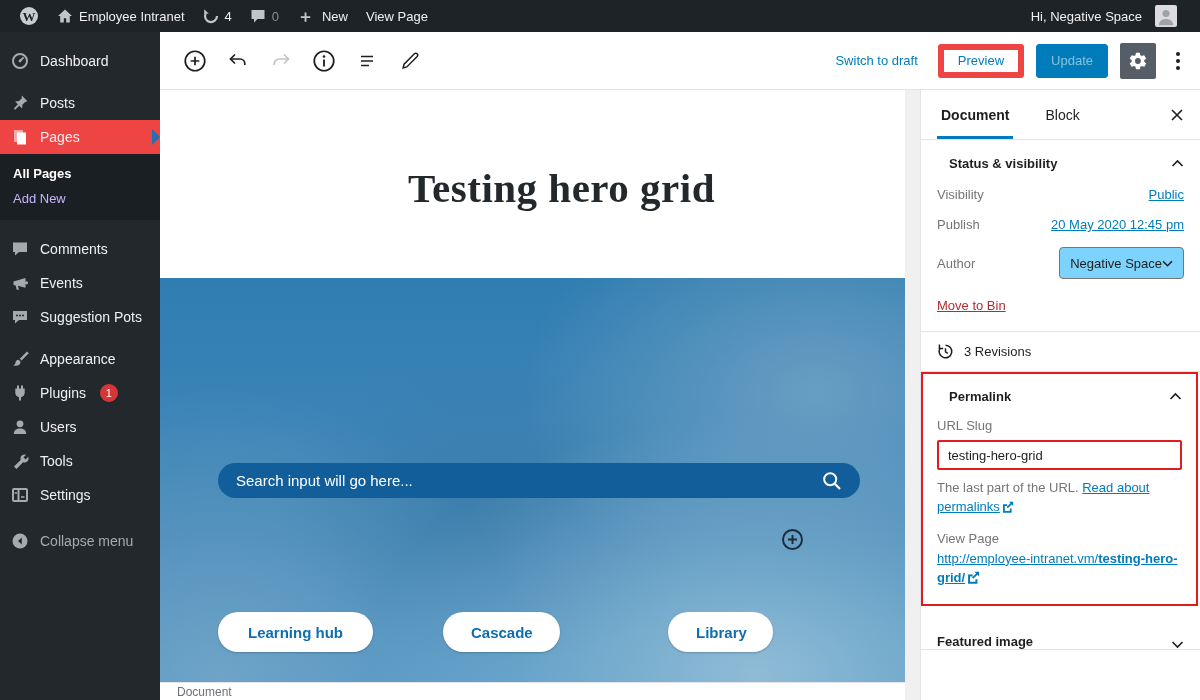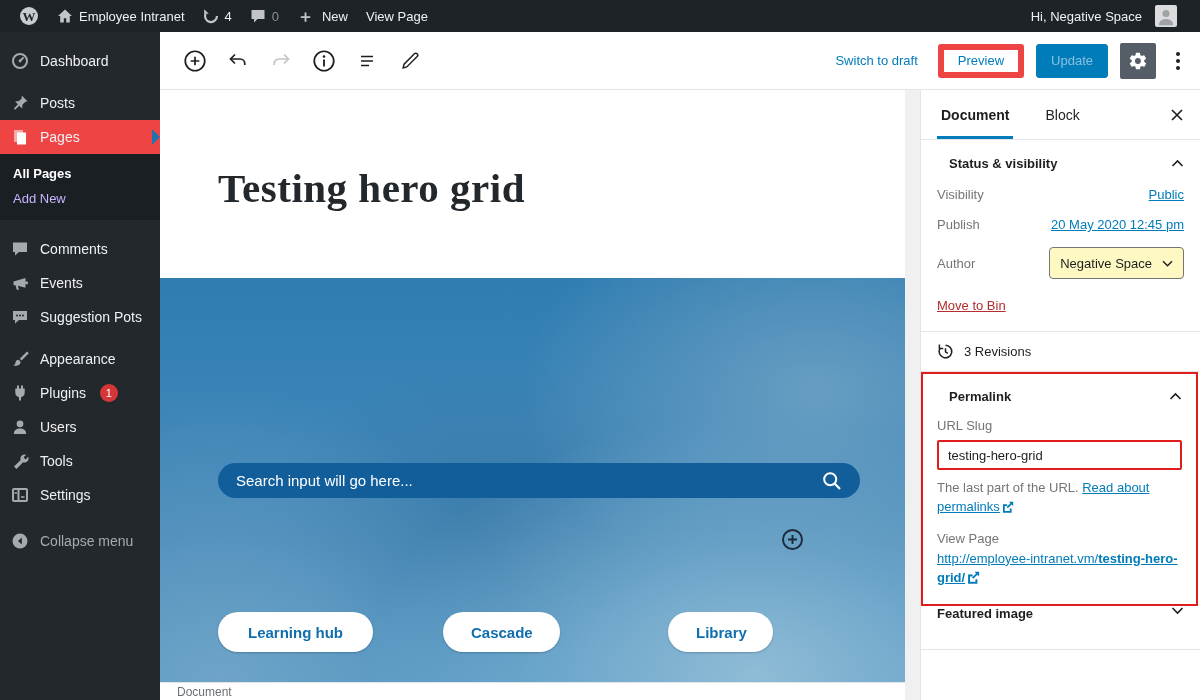--- a/index.html
+++ b/index.html
@@ -40,21 +40,21 @@
   .btn { font-size:13px; border-radius:3px; height:34px; display:inline-flex; align-items:center; padding:0 14px; cursor:pointer; font-family:inherit; }
   .btn-preview { background:#fff; border:6px solid #ef4444; color:#007cba; }
   .btn-update { background:#007cba; border:1px solid #007cba; color:rgba(255,255,255,0.52); }
   .btn-gear { width:36px; height:36px; background:#555d66; border-radius:2px; display:flex; align-items:center; justify-content:center; cursor:pointer; }
   .kebab { width:20px; display:flex; flex-direction:column; align-items:center; gap:3px; cursor:pointer; padding:4px 0; }
   .kebab i { width:4px; height:4px; border-radius:50%; background:#1e1e1e; }
 
   
   .canvas { position:absolute; top:90px; left:160px; width:745px; height:610px; background:#ffffff; z-index:10; }
   .title-wrap { height:188px; padding:74px 0 0 58px; }
-  .ptitle { font-family:"Liberation Serif", serif; font-weight:700; font-size:41px; color:#23282d; letter-spacing:0.5px; }
+  .ptitle { font-family:"Liberation Serif", serif; font-weight:700; font-size:41px; color:#23282d; letter-spacing:0.5px;text-align:center; }
   .hero { position:relative; width:745px; height:404px;
     background:
       radial-gradient(420px 300px at 88% 28%, rgba(112,162,196,0.85), rgba(112,162,196,0) 70%),
       radial-gradient(540px 360px at 80% 98%, rgba(150,192,216,0.9), rgba(150,192,216,0) 72%),
       radial-gradient(430px 420px at 8% 100%, rgba(128,172,202,0.65), rgba(128,172,202,0) 70%),
       radial-gradient(320px 220px at 45% 58%, rgba(58,118,162,0.55), rgba(58,118,162,0) 70%),
       linear-gradient(180deg, #2f7db1 0%, #3b84b7 35%, #4187b8 65%, #4f94c2 100%);
   }
   .searchpill { position:absolute; left:58px; top:185px; width:642px; height:35px; background:#115e9b; border-radius:18px; display:flex; align-items:center; justify-content:space-between; padding:0 17px 0 18px; color:#ffffff; font-size:15px; cursor:text; }
   .hero-inserter { position:absolute; left:621px; top:250px; color:#1c2b3a; cursor:pointer; }
@@ -68,35 +68,35 @@
   .sp-tabs { height:50px; border-bottom:1px solid #e2e4e7; display:flex; align-items:stretch; padding:0 6px 0 16px; }
   .sp-tab { display:flex; align-items:center; padding:0 4px; margin-right:28px; font-size:14px; color:#1e1e1e; cursor:pointer; position:relative; }
   .sp-tab.active { font-weight:bold; }
   .sp-tab.active::after { content:""; position:absolute; left:0; right:0; bottom:0; height:3px; background:#007cba; }
   .sp-close { margin-left:auto; display:flex; align-items:center; padding:0 10px; cursor:pointer; color:#1e1e1e; }
   .panel { border-bottom:1px solid #e2e4e7; padding:0 16px; }
   .panel-head { height:47px; display:flex; align-items:center; justify-content:space-between; font-weight:bold; font-size:13px; color:#1e1e1e; cursor:pointer;margin-left:12px; }
   .prow { display:flex; align-items:center; margin-bottom:15px; }
   .prow .plabel { width:92px; color:#757575; font-size:13px; flex:none; }
   .pval-link { color:#007cba; text-decoration:underline; font-size:13px; cursor:pointer; margin-left:auto; }
-  .author-select { margin-left:auto; border:1px solid #757575; border-radius:4px; height:32px; display:flex; align-items:center; gap:10px; padding:0 10px; font-size:13px; color:#1e1e1e; cursor:pointer; background:#fef9c3; }
+  .author-select { margin-left:auto; border:1px solid #757575; border-radius:4px; height:32px; display:flex; align-items:center; padding:0 10px; font-size:13px; color:#1e1e1e; cursor:pointer; background:#7dd3fc; }
   .bin-link { display:inline-block; color:#b32d2e; text-decoration:underline; font-size:13px; margin:4px 0 18px; cursor:pointer; }
   .rev-row { height:40px; border-bottom:1px solid #e2e4e7; display:flex; align-items:center; gap:10px; padding:0 16px; font-size:13px; color:#1e1e1e; cursor:pointer; }
   .permalink-panel { position:relative; border:2px solid #e11c1c; border-bottom-width:2px; width:277px; padding:0 14px 16px; }
   .permalink-panel .panel-head { height:44px; }
   .field-label { color:#757575; font-size:13px; margin-bottom:7px; }
   .slug-input { width:100%; height:30px; border:2px solid #e11c1c; border-radius:2px; font-size:13px; font-family:inherit; padding:0 9px; color:#1e1e1e; outline:none; }
   .help-text { margin-top:9px; color:#757575; font-size:13px; line-height:1.45; }
   .inline-link { color:#007cba; text-decoration:underline; cursor:pointer; }
   .ext-ic { display:inline-block; vertical-align:-2px; margin-left:2px; }
   .viewpage-label { margin-top:14px; color:#757575; font-size:13px; }
   .viewpage-link { margin-top:3px; font-size:13px; line-height:1.5; color:#007cba; word-break:break-all; cursor:pointer; }
   .viewpage-link .u { text-decoration:underline; }
   .viewpage-link .b { font-weight:bold; text-decoration:underline; }
-  .featured-row { height:44px; border-bottom:1px solid #e2e4e7; display:flex; align-items:flex-start; justify-content:space-between; padding:0 16px; font-weight:bold; font-size:13px; cursor:pointer; }
+  .featured-row { height:44px; border-bottom:1px solid #e2e4e7; display:flex; align-items:flex-end; justify-content:space-between; padding:0 16px; font-weight:bold; font-size:13px; cursor:pointer; }
 </style>
 </head>
 <body>
 
 <div class="adminbar">
   <div class="ab-left">
     <span class="ab-item">
       <svg width="20" height="20" viewBox="0 0 20 20">
           <circle cx="10" cy="10" r="9" fill="#c8cbcf"></circle>
           <text x="10" y="14.5" font-size="13" font-weight="bold" fill="#1d2327" text-anchor="middle" font-family="Liberation Serif, serif">W</text>

